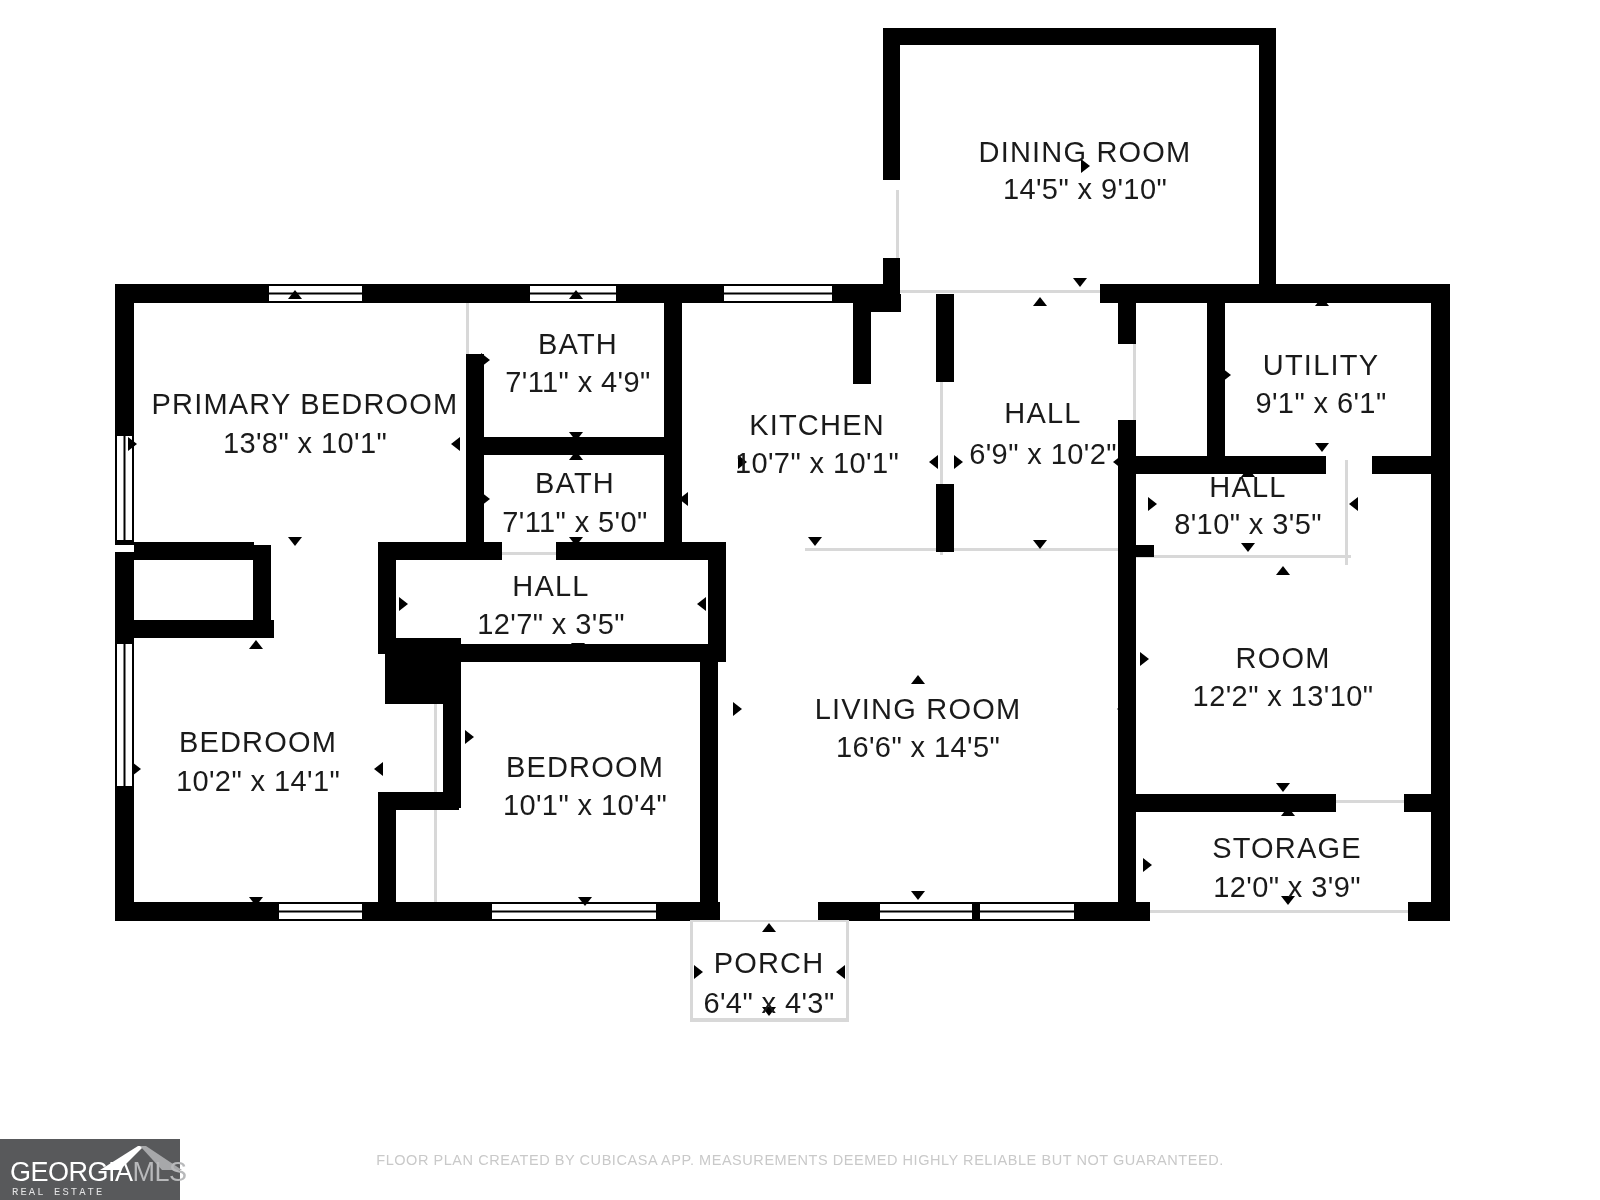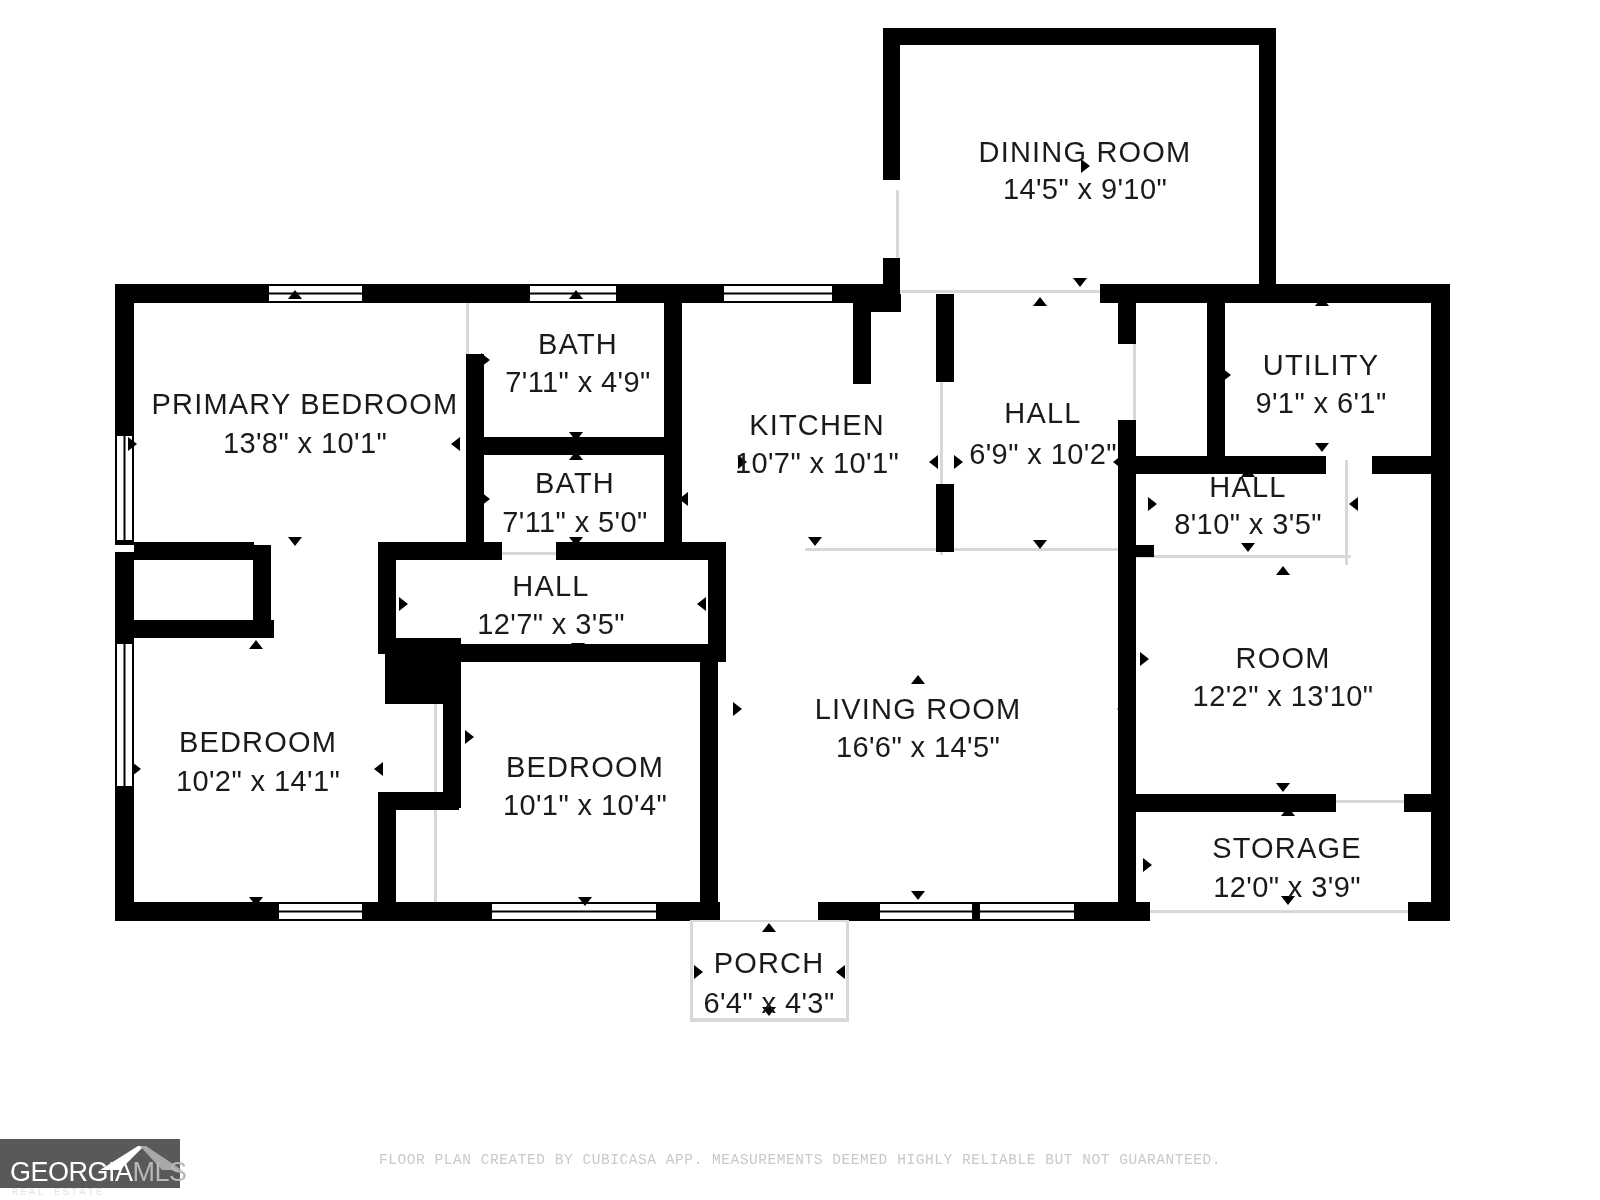--- a/index.html
+++ b/index.html
@@ -8,22 +8,22 @@
   #plan{position:absolute;left:0;top:0;width:1387px;height:1200px;}
   svg{display:block;}
   .wall{fill:#000000;}
   .thin{fill:#d8d8d8;}
   .winfill{fill:#ffffff;stroke:#000000;stroke-width:2;}
   .winline{stroke:#000000;stroke-width:2;fill:none;}
   .rlabel{font-family:"Liberation Sans",sans-serif;fill:#1a1a1a;text-anchor:middle;}
   .rname{font-size:29px;letter-spacing:1.2px;}
   .rdim{font-size:29px;letter-spacing:0.4px;}
   .arrow{fill:#000000;}
-  .footer-note{position:absolute;left:0;top:1152px;width:1600px;text-align:center;font-size:14.5px;letter-spacing:0.55px;color:#c9c9c9;font-family:Liberation Mono, monospace;white-space:nowrap;}
-  .logo{position:absolute;left:0;top:1139px;width:180px;height:49px;background:#58595b;}
+  .footer-note{position:absolute;left:0;top:1152px;width:1600px;text-align:center;font-size:14.5px;letter-spacing:0.55px;color:#c9c9c9;font-family:Liberation Sans, sans-serif;white-space:nowrap;}
+  .logo{position:absolute;left:0;top:1139px;width:180px;height:61px;background:#58595b;}
   .logo-main{position:absolute;left:10px;top:20px;font-size:27px;letter-spacing:-0.5px;font-family:"Liberation Sans",sans-serif;line-height:1;}
   .lg-g{color:#ffffff;}
   .lg-m{color:#b8b9bb;}
   .logo-sub{position:absolute;left:12px;top:47px;font-size:10.5px;letter-spacing:2.1px;color:#e3e3e4;font-family:Liberation Mono, monospace;}
   .logo-roof{position:absolute;left:100px;top:5px;width:90px;height:28px;overflow:hidden;}
 </style>
 </head>
 <body>
 
 <div id="plan">

